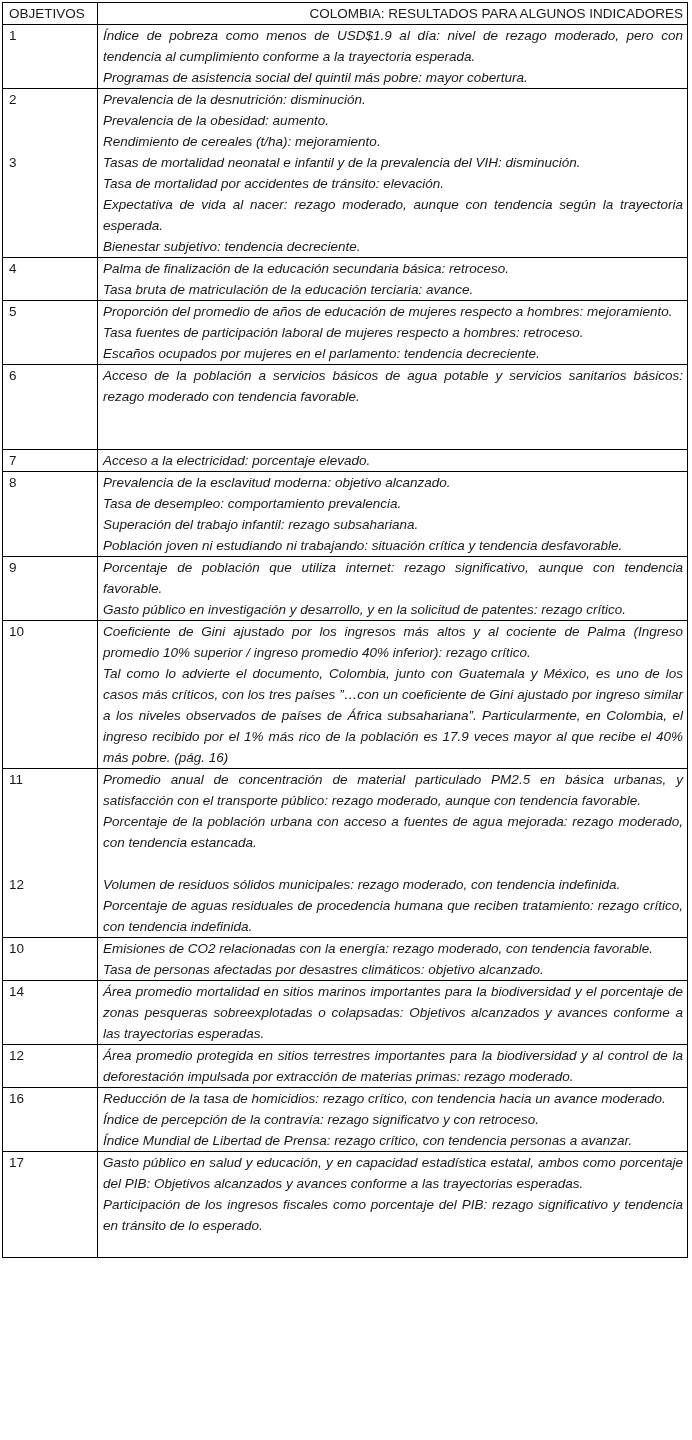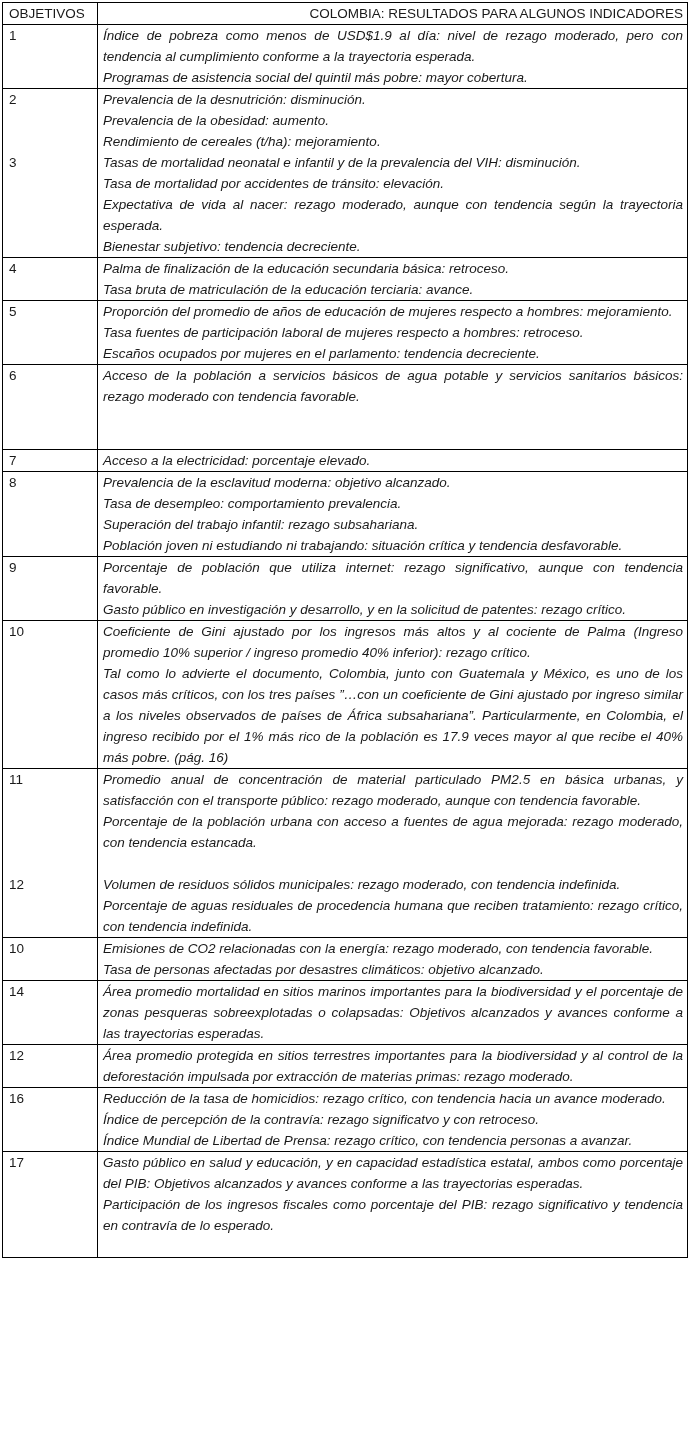--- a/index.html
+++ b/index.html
@@ -166,18 +166,18 @@
           <span class="line">Índice de percepción de la contravía: rezago significatvo y con retroceso.</span>
           <span class="line">Índice Mundial de Libertad de Prensa: rezago crítico, con tendencia personas a avanzar.</span>
         </td>
       </tr>
       <tr>
         <td class="c1">
           <span class="obj">17</span>
         </td>
         <td class="c2">
           <span class="line">Gasto público en salud y educación, y en capacidad estadística estatal, ambos como porcentaje del PIB: Objetivos alcanzados y avances conforme a las trayectorias esperadas.</span>
-          <span class="line">Participación de los ingresos fiscales como porcentaje del PIB: rezago significativo y tendencia en contravía de lo esperado.</span>
+          <span class="line">Participación de los ingresos fiscales como porcentaje del PIB: rezago significativo y tendencia en tránsito de lo esperado.</span>
           <span class="sp"></span>
         </td>
       </tr>
     </tbody>
 </table>
 
 </body></html>

